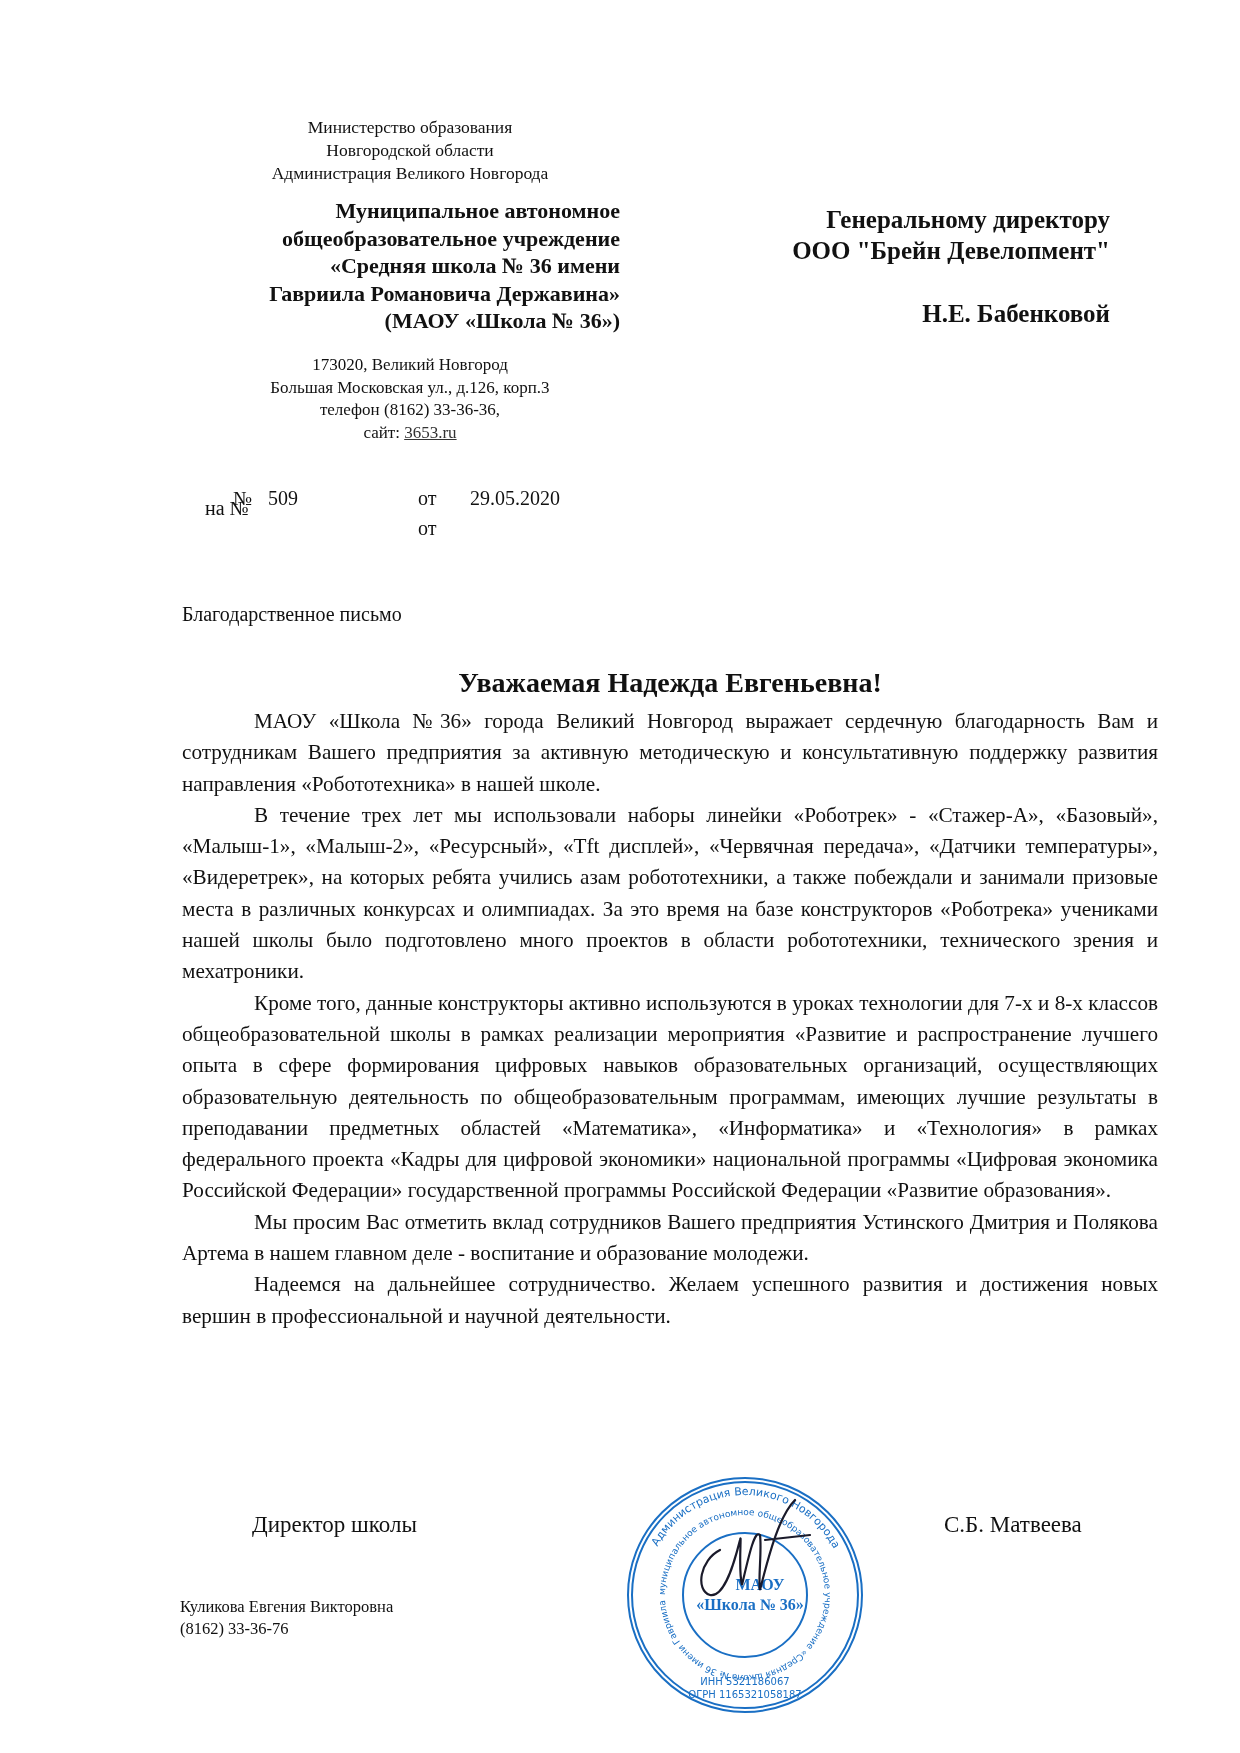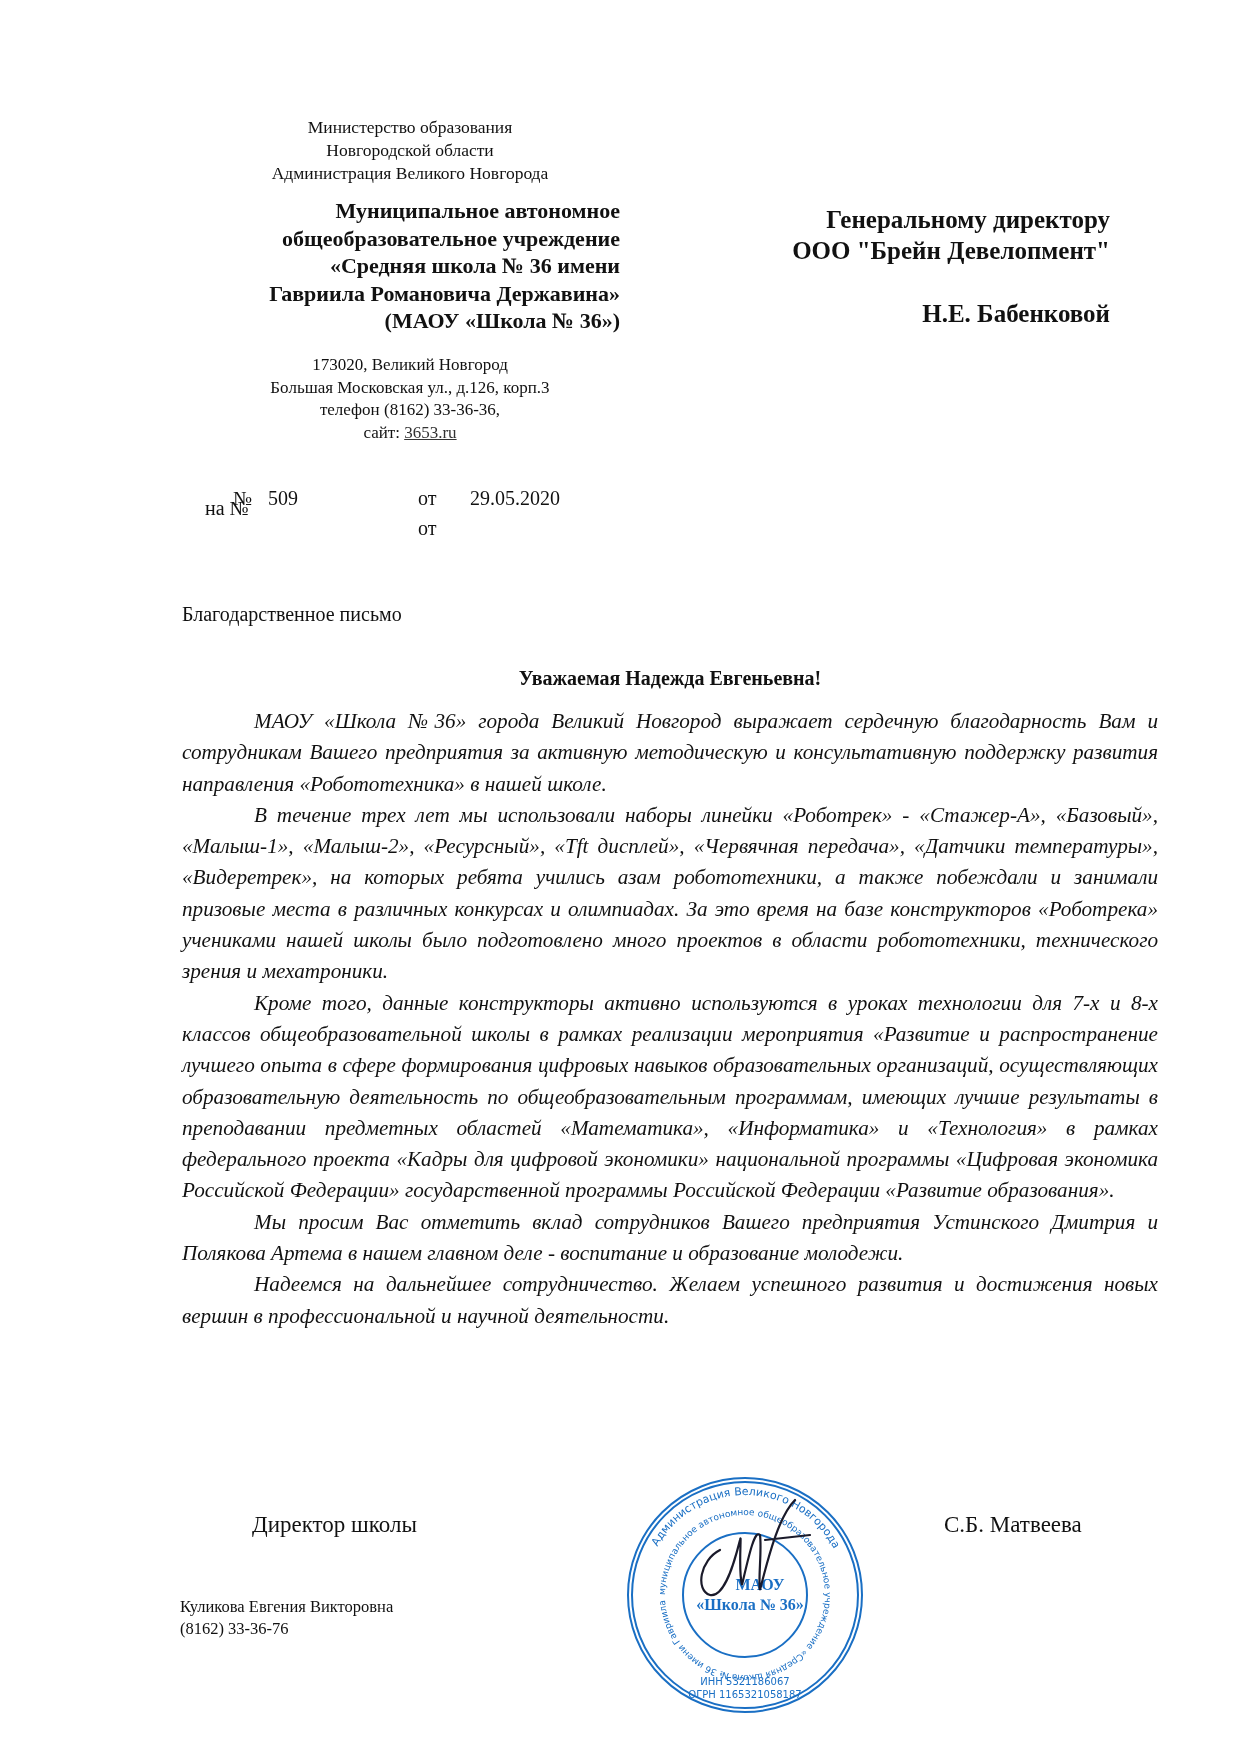--- a/index.html
+++ b/index.html
@@ -24,24 +24,24 @@
 
   
   .addr { left: 690px; width: 420px; text-align: right; font-weight: bold;
           font-size: 25px; line-height: 31px; }
   .addr-1 { top: 204px; }
   .addr-name { top: 298px; }
 
   .doc-type { left: 182px; top: 603px; font-size: 20px; }
 
   .salutation { left: 182px; width: 976px; top: 667px; text-align: center;
-                font-weight: bold; font-size: 20px; }
+                font-weight: bold; font-size: 28px; }
 
   .body { left: 182px; width: 976px; top: 706px; font-size: 21.2px;
-          line-height: 31.3px; text-align: justify; font-style: italic; }
+          line-height: 31.3px; text-align: justify; }
   .body p { margin: 0; text-indent: 72px; }
 
   .sign-title { left: 252px; top: 1512px; font-size: 23px; }
   .sign-name { left: 944px; top: 1512px; font-size: 23px; }
 
   .exec { left: 180px; top: 1596px; font-size: 16.5px; line-height: 22px; }
 
   
   .stamp { left: 620px; top: 1470px; width: 250px; height: 250px; }
   .signature { left: 680px; top: 1490px; width: 150px; height: 120px; }

